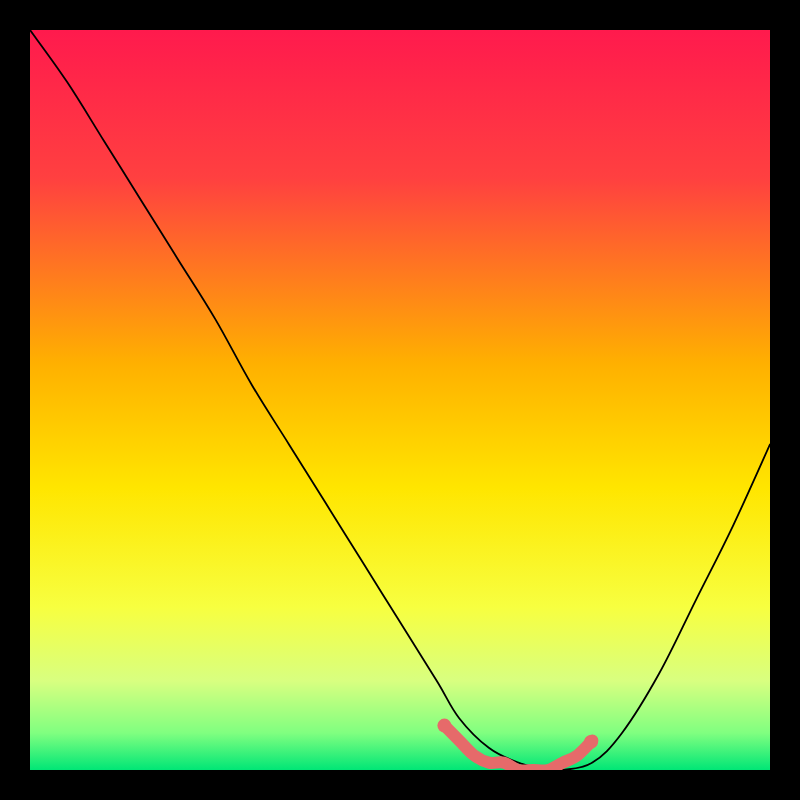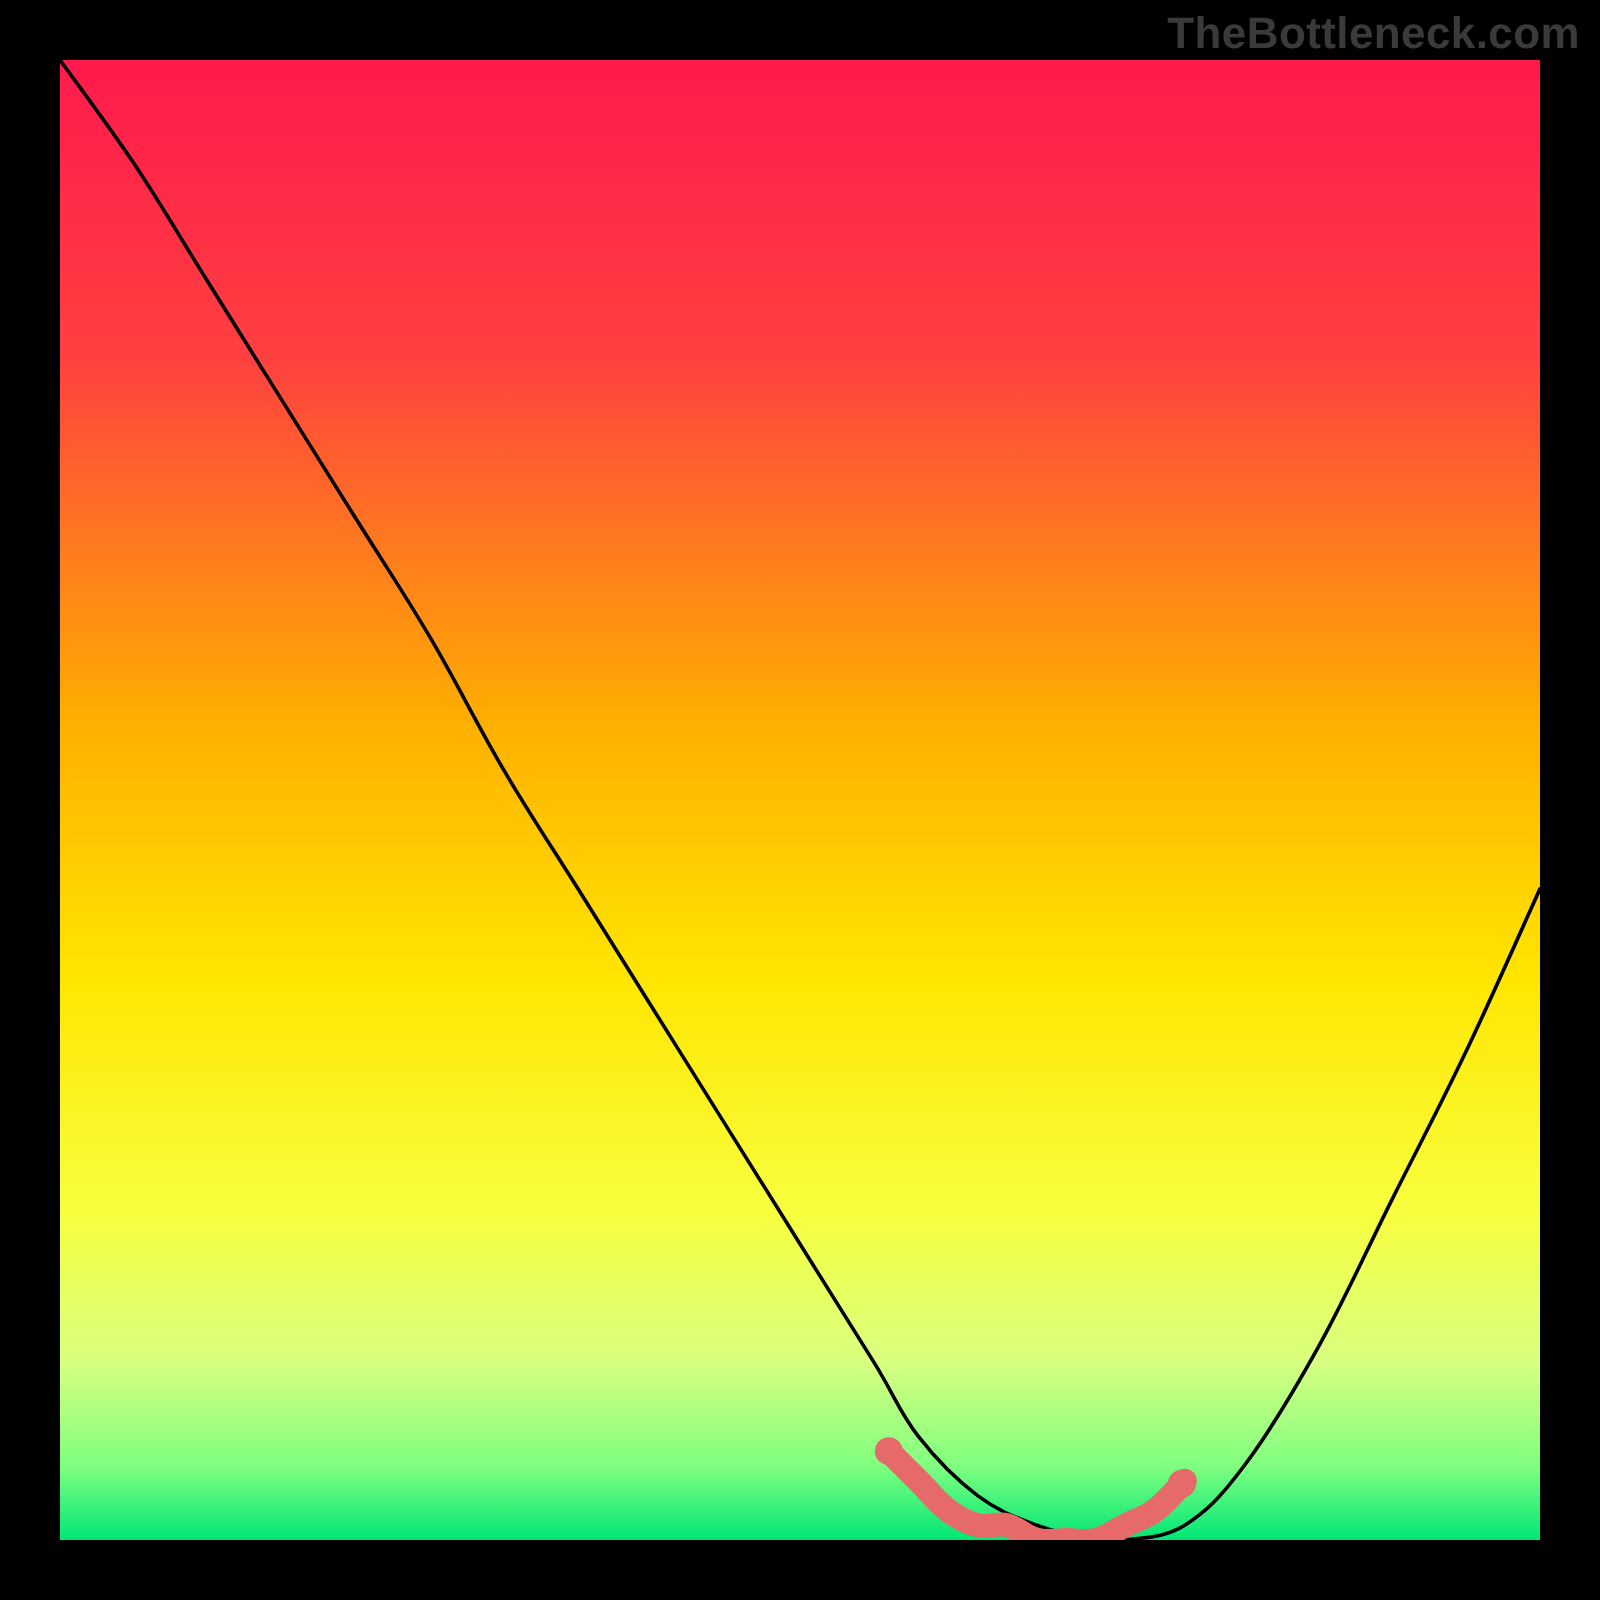--- a/index.html
+++ b/index.html
@@ -37,21 +37,20 @@
   .plot svg {
     width: 740px;
     height: 740px;
     display: block;
   }
 </style>
 </head>
 <body>
 
 <div class="outer">
-  <div class="watermark">TheBottleneck.com</div>
 
   <div class="plot">
     <svg viewBox="0 0 740 740" preserveAspectRatio="none">
       <defs>
         <linearGradient id="bg-grad" x1="0" y1="0" x2="0" y2="1">
             <stop offset="0%" stop-color="#ff1a4d"></stop>
             <stop offset="20%" stop-color="#ff4040"></stop>
             <stop offset="45%" stop-color="#ffb000"></stop>
             <stop offset="62%" stop-color="#ffe600"></stop>
             <stop offset="78%" stop-color="#f7ff40"></stop>

